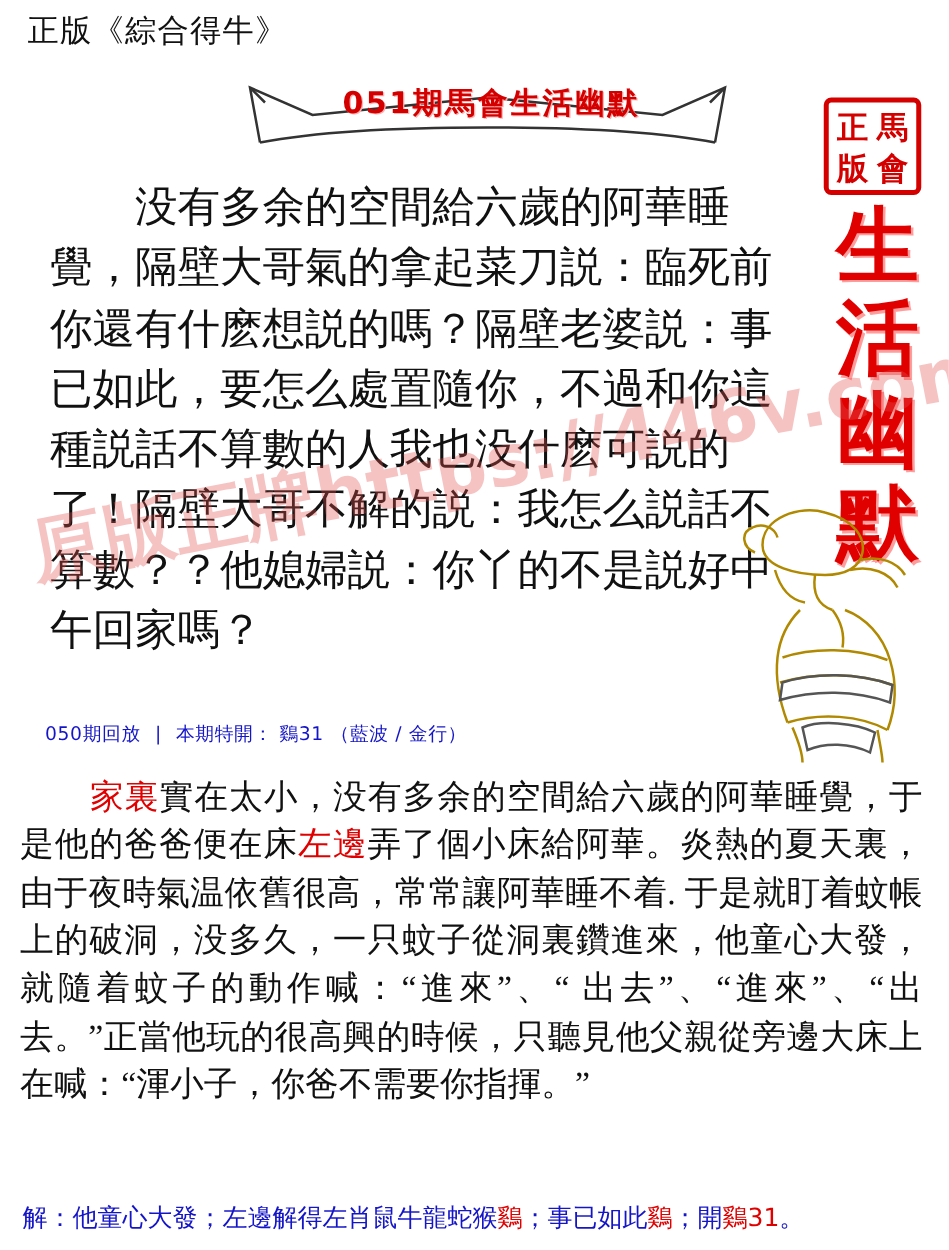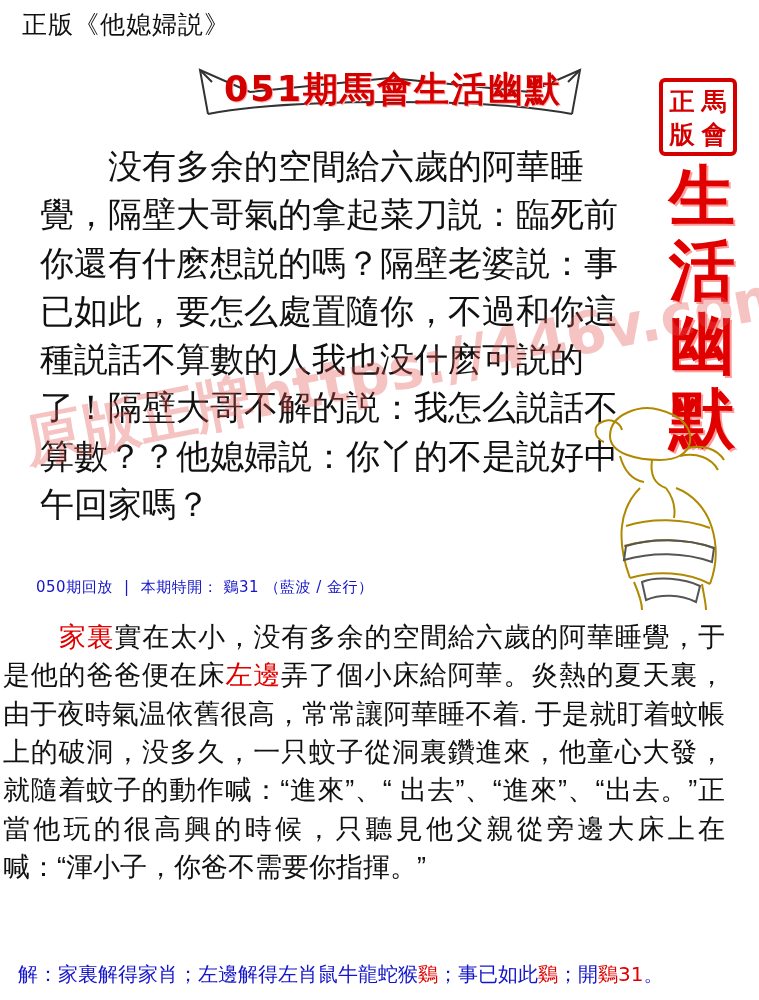--- a/index.html
+++ b/index.html
@@ -38,21 +38,21 @@
   .banner svg {
     position: absolute;
     top: 0; left: 0;
   }
   .banner-title {
     position: absolute;
     top: 66px;
     left: 218px;
     width: 350px;
     text-align: center;
-    font-size: 35px;
+    font-size: 24px;
     font-weight: bold;
     color: #d40000;
     letter-spacing: 2px;
     text-shadow: 1px 1px 0 #ffb0b0;
     white-space: nowrap;
     font-family: "DejaVu Sans", sans-serif;
   }
 
   
   .seal {
@@ -148,48 +148,48 @@
     letter-spacing: 0.5px;
     font-family: "DejaVu Sans", sans-serif;
     white-space: nowrap;
   }
   .info-line .sep { margin: 0 6px; }
 
   
   .story {
     position: absolute;
     top: 618px;
-    left: 3px;
+    left: 16px;
     width: 722px;
     font-size: 27px;
     line-height: 1.42;
     color: #111;
     text-indent: 56px;
     text-align: justify;
-    font-family: Liberation Sans, sans-serif;
+    font-family: Liberation Serif, serif;
   }
   .story .hl { color: #e00000; }
 
   
   .answer-line {
     position: absolute;
     bottom: 12px;
     left: 18px;
     width: 730px;
     font-size: 20px;
     color: #1414c8;
     font-family: "DejaVu Sans", sans-serif;
     white-space: nowrap;
   }
   .answer-line .red { color: #e00000; }
 </style>
 </head>
 <body>
 
-<div class="top-header">正版《他媳婦説》</div>
+<div class="top-header">正版《綜合得牛》</div>
 
 <div class="banner">
   <svg width="400" height="62" viewBox="0 0 400 62">
     <path d="M18,52 L10,8 L60,30 L200,16 L340,30 L390,8 L382,52" fill="none" stroke="#333" stroke-width="2"></path>
     <path d="M10,8 L22,20 M390,8 L378,20" fill="none" stroke="#333" stroke-width="2"></path>
     <path d="M18,52 C60,44 120,40 200,40 C280,40 340,44 382,52" fill="none" stroke="#333" stroke-width="2"></path>
   </svg>
 </div>
 <div class="banner-title">051期馬會生活幽默</div>
 
@@ -244,14 +244,14 @@
   <span>本期特開：</span>
   <span>鷄31</span>
   <span>（藍波 / 金行）</span>
 </div>
 
 <div class="story">
   <span class="hl">家裏</span><span>實在太小，没有多余的空間給六歲的阿華睡覺，于是他的爸爸便在床</span><span class="hl">左邊</span><span>弄了個小床給阿華。炎熱的夏天裏，由于夜時氣温依舊很高，常常讓阿華睡不着. 于是就盯着蚊帳上的破洞，没多久，一只蚊子從洞裏鑽進來，他童心大發，就隨着蚊子的動作喊：“進來”、“ 出去”、“進來”、“出去。”正當他玩的很高興的時候，只聽見他父親從旁邊大床上在喊：“渾小子，你爸不需要你指揮。”</span>
 </div>
 
 <div class="answer-line">
-  <span>解：家裏解得家肖；左邊解得左肖鼠牛龍蛇猴</span><span class="red">鷄</span><span>；事已如此</span><span class="red">鷄</span><span>；開</span><span class="red">鷄31</span><span>。</span>
+  <span>解：他童心大發；左邊解得左肖鼠牛龍蛇猴</span><span class="red">鷄</span><span>；事已如此</span><span class="red">鷄</span><span>；開</span><span class="red">鷄31</span><span>。</span>
 </div>
 
 </body></html>

